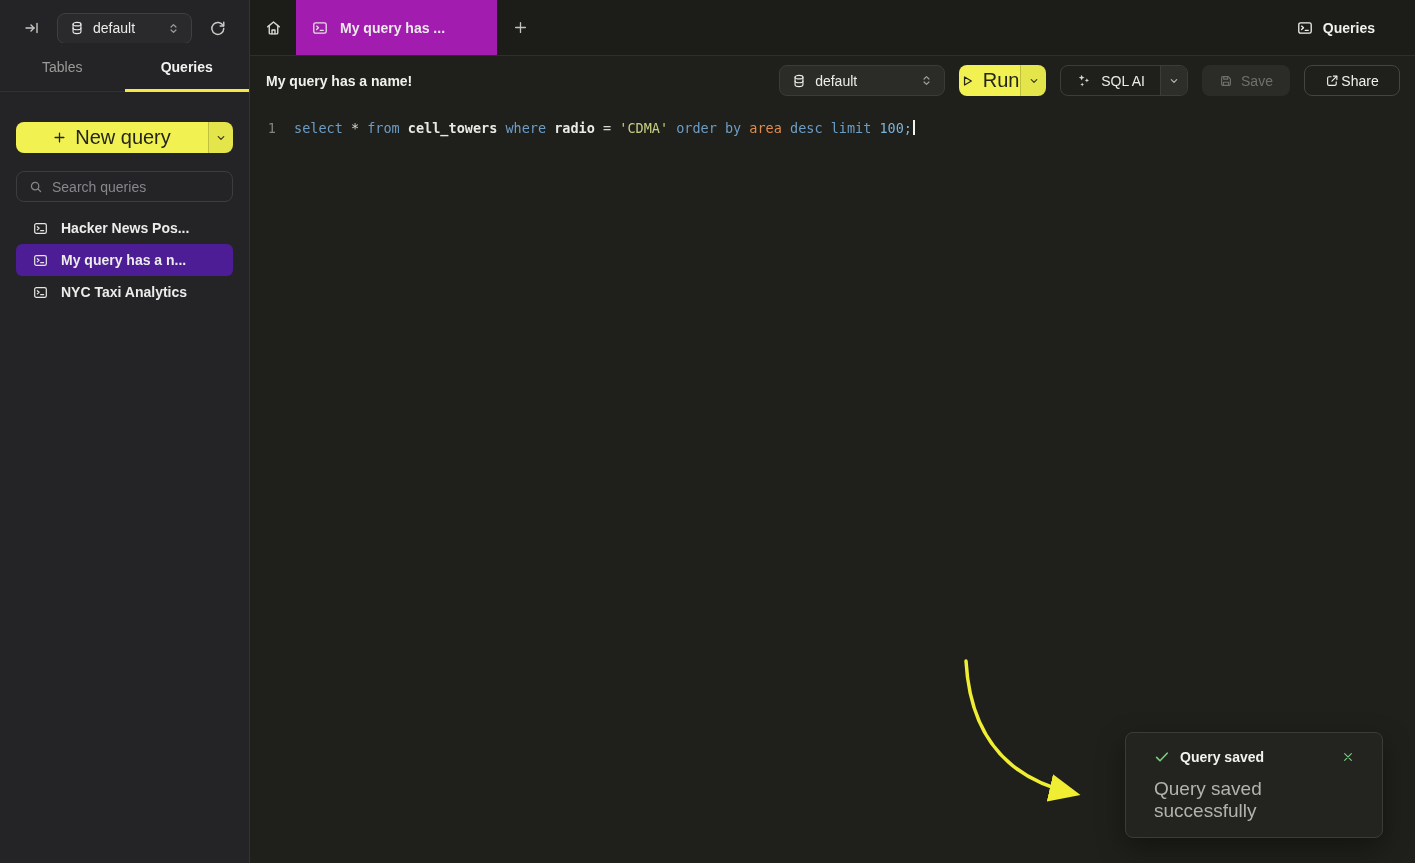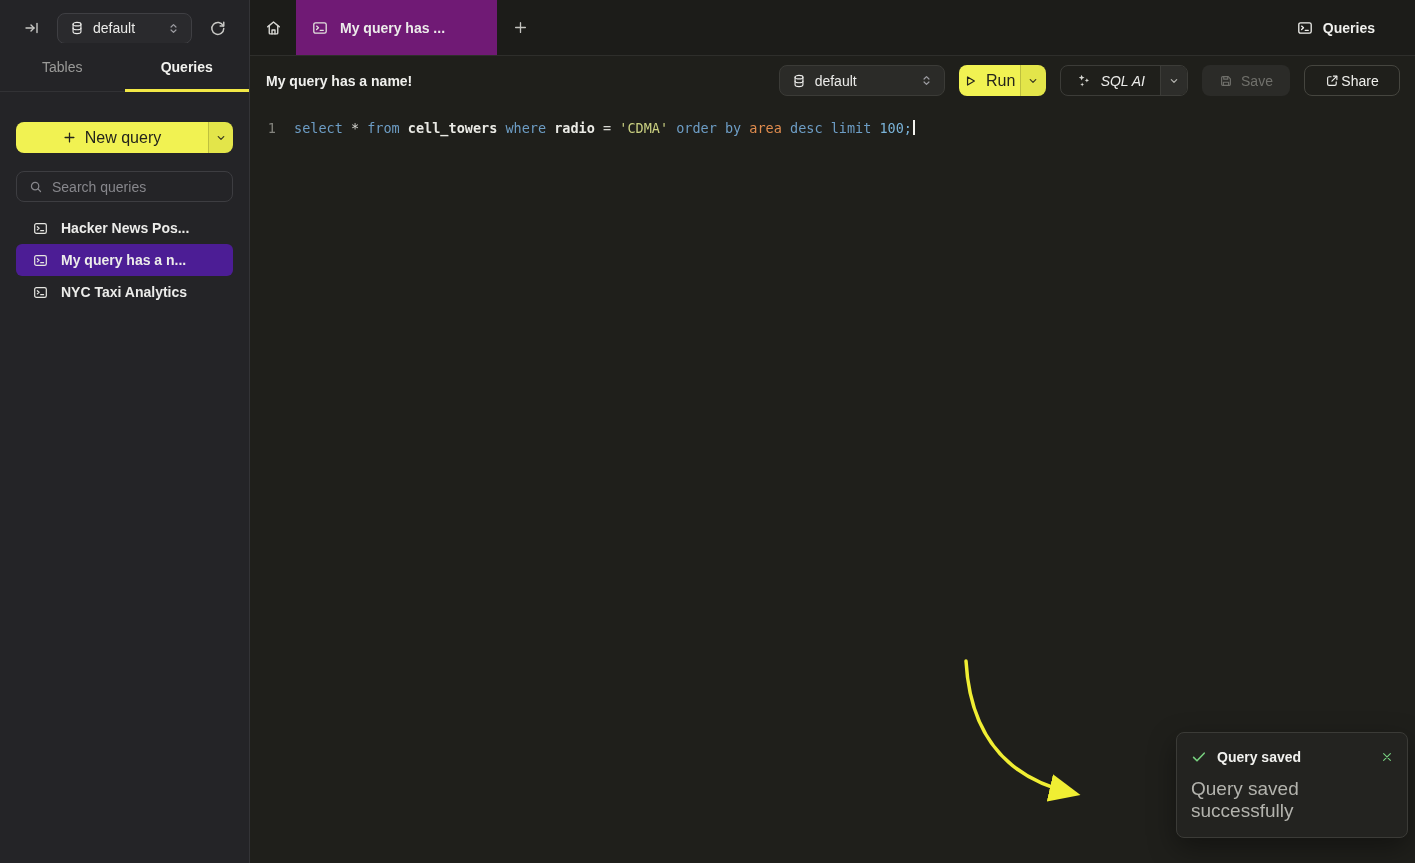--- a/index.html
+++ b/index.html
@@ -23,21 +23,21 @@
   }
   .icon-btn { background:none; border:none; color:#c9c9c6; cursor:pointer; display:flex; align-items:center; justify-content:center; padding:0; }
   .tb-select {
     width:135px; height:31px; background:#2a2a2d; border:1px solid #3f3f43; border-radius:8px;
     display:flex; align-items:center; gap:9px; padding:0 11px 0 12px; color:#ececea; cursor:pointer;
   }
   .tb-select .chev-ud { margin-left:auto; color:#9d9da2; }
   .topbar-main { flex:1; background:#1c1c19; display:flex; align-items:stretch; border-bottom:1px solid #2e2e2b; }
   .home-btn { width:46px; display:flex; align-items:center; justify-content:center; background:none; border:none; color:#d8d8d4; cursor:pointer; }
   .editor-tab {
-    width:201px; background:#701a75; display:flex; align-items:center; gap:12px; padding:0 16px;
+    width:201px; background:#a21caf; display:flex; align-items:center; gap:12px; padding:0 16px;
     color:#ececea; font-weight:600; cursor:pointer;
   }
   .editor-tab .ic { color:#e2e2de; }
   .tab-label { white-space:nowrap; overflow:hidden; }
   .new-tab-btn { width:47px; display:flex; align-items:center; justify-content:center; background:none; border:none; color:#c3c3bf; cursor:pointer; }
   .tb-right { margin-left:auto; display:flex; align-items:center; gap:10px; padding-right:40px; font-weight:600; color:#f0f0ed; }
 
   
   .sidebar { position:absolute; top:43px; left:0; bottom:0; width:250px; background:#242427; border-right:1px solid #343437; }
   .side-tabs { height:49px; display:flex; border-bottom:1px solid #323235; }
@@ -46,21 +46,21 @@
   .side-tab.active::after { content:""; position:absolute; left:0; right:0; bottom:-1px; height:3px; background:var(--underline,#f2e846); }
 
   .side-select {
     margin:15px 16px 0; height:31px; border:1px solid #3d3d41; border-radius:8px;
     display:flex; align-items:center; padding:0 11px 0 14px; color:#dadad6; cursor:pointer;
   }
   .side-select .chev-ud { margin-left:auto; color:#9d9da2; }
 
   .split-yellow { display:flex; border-radius:8px; overflow:hidden; height:31px; cursor:pointer; }
   .new-query { margin:30px 16px 0; }
-  .sy-main { flex:1; background:var(--accent,#f1f252); color:#24241c; display:flex; align-items:center; justify-content:center; gap:9px; font-weight:500; border:none; font-size:16px; font-family:inherit; cursor:pointer; }
+  .sy-main { flex:1; background:var(--accent,#f1f252); color:#24241c; display:flex; align-items:center; justify-content:center; gap:9px; font-weight:500; border:none; font-size:20px; font-family:inherit; cursor:pointer; }
   .sy-chev { width:25px; background:var(--accent-dark,#e3e54a); border:none; border-left:1px solid rgba(0,0,0,.16); color:#3c3c22; display:flex; align-items:center; justify-content:center; cursor:pointer; }
 
   .side-search {
     margin:18px 16px 4px; height:31px; border:1px solid #3d3d41; border-radius:8px;
     display:flex; align-items:center; gap:9px; padding:0 12px; color:#87878c;
   }
   .side-search input { flex:1; min-width:0; background:transparent; border:none; outline:none; color:#e8e8e4; font-size:14px; font-family:inherit; }
   .side-search input::placeholder { color:#87878c; }
 
   .query-list { margin:10px 16px 0; display:flex; flex-direction:column; }
@@ -77,21 +77,21 @@
   .page-title { font-weight:600; color:#f0f0ed; }
   .controls { margin-left:auto; display:flex; align-items:center; gap:14px; }
   .ctl-select {
     width:166px; height:31px; background:#2b2b28; border:1px solid #3b3b37; border-radius:8px;
     display:flex; align-items:center; gap:9px; padding:0 11px 0 12px; color:#ececea; cursor:pointer;
   }
   .ctl-select .chev-ud { margin-left:auto; color:#9d9da2; }
   .run-btn .sy-main { width:61px; flex:none; }
   .run-btn .sy-chev { width:26px; }
   .sqlai-btn { height:31px; display:flex; border:1px solid #3c3c38; border-radius:8px; overflow:hidden; cursor:pointer; }
-  .sqlai-main { display:flex; align-items:center; gap:10px; padding:0 15px; color:#ececea; font-weight:500; background:none; border:none; font-size:14px; font-family:inherit; cursor:pointer;font-style:italic; }
+  .sqlai-main { display:flex; align-items:center; gap:10px; padding:0 15px; color:#ececea; font-weight:500; background:none; border:none; font-size:14px; font-family:inherit; cursor:pointer; }
   .sqlai-main .ic { color:#d6d6d1; }
   .sqlai-chev { width:27px; background:#2d2d2a; border:none; border-left:1px solid #3c3c38; color:#b5b5b0; display:flex; align-items:center; justify-content:center; cursor:pointer; }
   .save-btn {
     width:88px; height:31px; background:#2b2b28; border:none; border-radius:8px;
     display:flex; align-items:center; justify-content:center; gap:8px; color:#70706b; font-weight:500; font-size:14px; font-family:inherit;
   }
   .share-btn {
     width:96px; height:31px; background:none; border:1px solid #45453f; border-radius:8px;
     display:flex; align-items:center; justify-content:center; gap:2px; color:#f0f0ed; font-weight:500; font-size:14px; font-family:inherit; cursor:pointer;
   }
@@ -104,23 +104,23 @@
   .tok-identifier { color:var(--syn-identifier,#eaeae5); font-weight:bold; }
   .tok-string   { color:var(--syn-string,#c9cf80); }
   .tok-builtin  { color:var(--syn-builtin,#e08c4e); }
   .tok-number   { color:var(--syn-number,#7ab3d8); }
   .tok-operator { color:var(--syn-operator,#d6d6d1); }
   .tok-plain    { color:#d6d6d1; }
   .cursor { display:inline-block; width:2px; height:15px; background:#f2f2ee; vertical-align:-2px; margin-left:1px; }
 
   
   .toast {
-    position:absolute; right:7px; bottom:25px; width:232px; min-height:83px;
+    position:absolute; right:32px; bottom:25px; width:258px; min-height:83px;
     background:#232320; border:1px solid #3b3b37; border-radius:8px;
-    padding:16px 14px 15px; box-shadow:0 10px 28px rgba(0,0,0,.38);
+    padding:16px 28px 15px; box-shadow:0 10px 28px rgba(0,0,0,.38);
   }
   .toast-head { display:flex; align-items:center; gap:10px; }
   .toast-head .ic { color:var(--green,#77d07f); }
   .toast-title { font-weight:700; color:#f2f2ef; }
   .toast-close { margin-left:auto; background:none; border:none; color:#9a9a95; cursor:pointer; display:flex; padding:0; }
   .toast-msg { margin-top:13px; font-size:19px; color:#b3b3ad; }
 
   
   .annot { position:absolute; inset:0; pointer-events:none; }
   .annot path.curve { stroke:var(--arrow,#f0ee33); }

